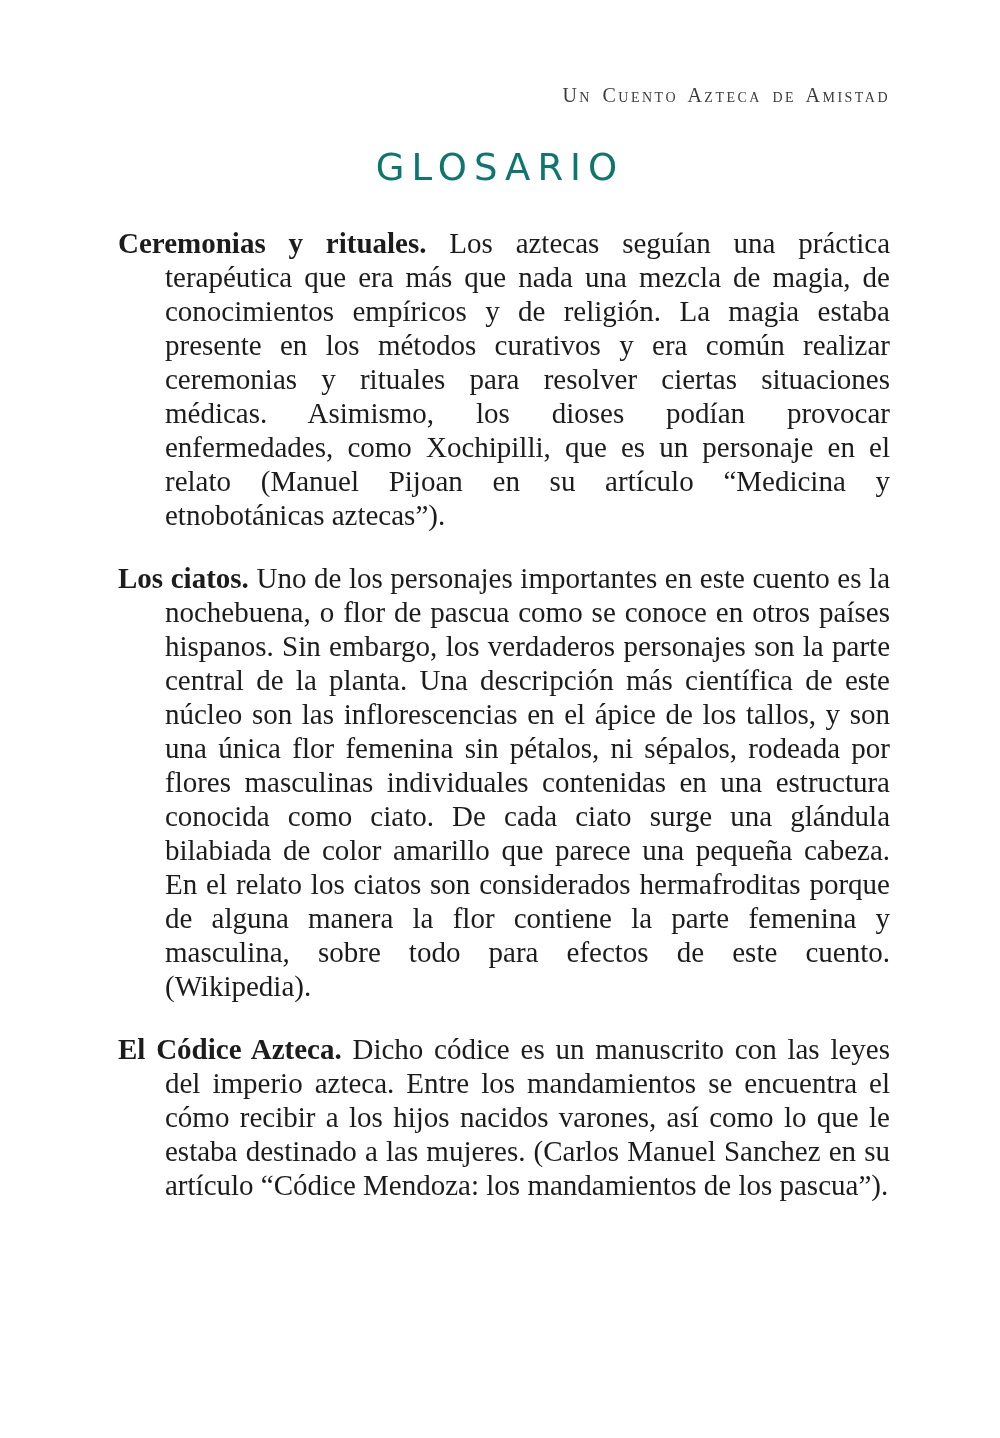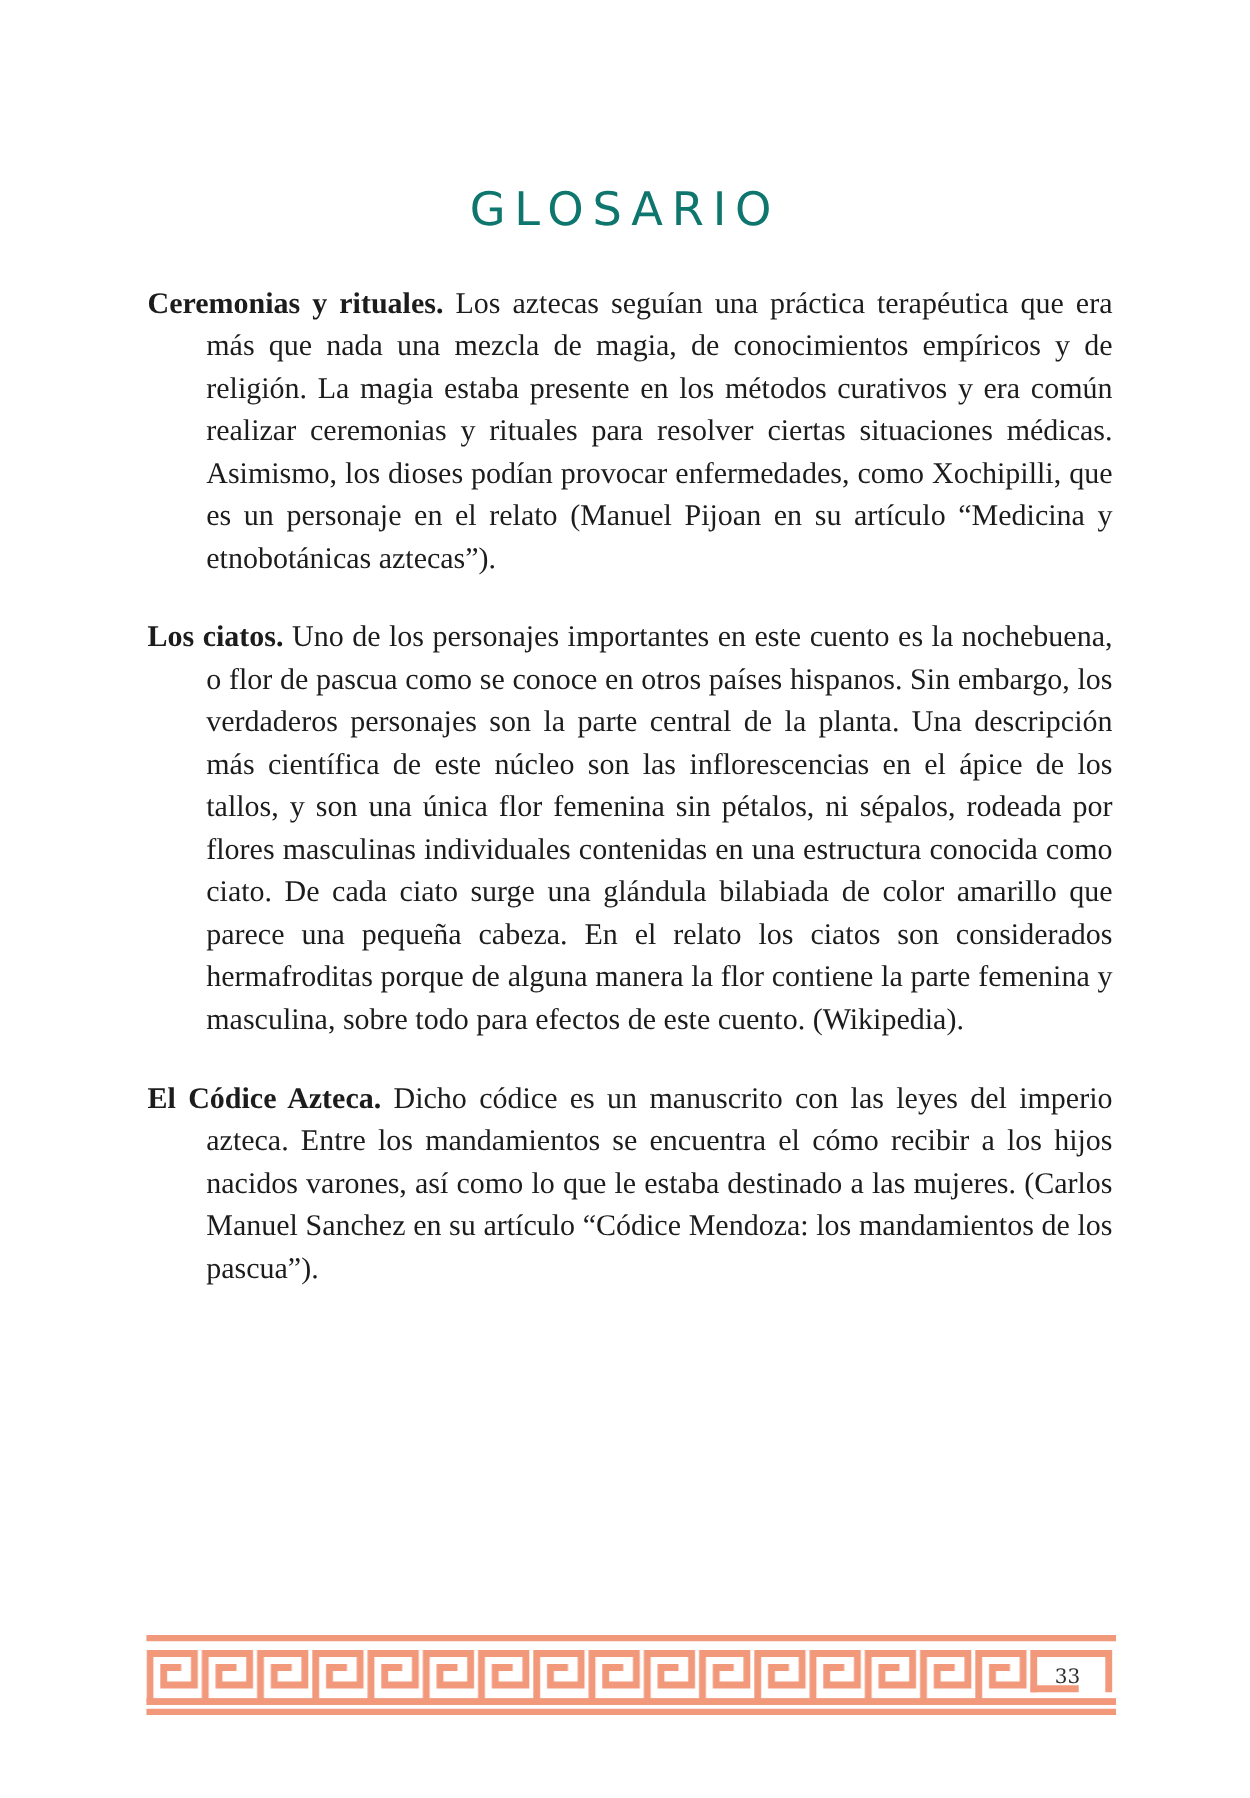--- a/index.html
+++ b/index.html
@@ -39,21 +39,21 @@
     letter-spacing: 7px;
     color: #0f766e;
   }
   .content {
     position: absolute;
     top: 226px;
     left: 118px;
     width: 772px;
   }
   .entry {
-    font-size: 24px;
+    font-size: 29px;
     line-height: 34px;
     text-align: justify;
     padding-left: 47px;
     text-indent: -47px;
     margin: 0 0 29px 0;
   }
   .entry .term {
     font-weight: bold;
   }
   .footer-border {
@@ -68,50 +68,28 @@
     font-family: "DejaVu Serif", serif;
     font-size: 16px;
     fill: #2e2e2e;
   }
 </style>
 </head>
 <body>
 
 <div class="page">
 
+  <div class="running-header">Un Cuento Azteca de Amistad</div>
 
   <div class="page-title">GLOSARIO</div>
 
   <div class="content">
 
     <p class="entry"><span class="term">Ceremonias y rituales.</span> <span>Los aztecas seguían una práctica terapéutica que era más que nada una mezcla de magia, de conocimientos empíricos y de religión. La magia estaba presente en los métodos curativos y era común realizar ceremonias y rituales para resolver ciertas situaciones médicas. Asimismo, los dioses podían provocar enfermedades, como Xochipilli, que es un personaje en el relato (Manuel Pijoan en su artículo “Medicina y etnobotánicas aztecas”).</span></p>
 
     <p class="entry"><span class="term">Los ciatos.</span> <span>Uno de los personajes importantes en este cuento es la nochebuena, o flor de pascua como se conoce en otros países hispanos. Sin embargo, los verdaderos personajes son la parte central de la planta. Una descripción más científica de este núcleo son las inflorescencias en el ápice de los tallos, y son una única flor femenina sin pétalos, ni sépalos, rodeada por flores masculinas individuales contenidas en una estructura conocida como ciato. De cada ciato surge una glándula bilabiada de color amarillo que parece una pequeña cabeza. En el relato los ciatos son considerados hermafroditas porque de alguna manera la flor contiene la parte femenina y masculina, sobre todo para efectos de este cuento. (Wikipedia).</span></p>
 
     <p class="entry"><span class="term">El Códice Azteca.</span> <span>Dicho códice es un manuscrito con las leyes del imperio azteca. Entre los mandamientos se encuentra el cómo recibir a los hijos nacidos varones, así como lo que le estaba destinado a las mujeres. (Carlos Manuel Sanchez en su artículo “Códice Mendoza: los mandamientos de los pascua”).</span></p>
 
   </div>
 
-  <div class="footer-border">
-    <svg width="776" height="64" viewBox="0 0 776 64" xmlns="http://www.w3.org/2000/svg">
-      <defs>
-        <pattern id="meander" x="0" y="0" width="44.2" height="64" patternUnits="userSpaceOnUse">
-          <path d="M3,53.25 V14.75 H38.5 V40 H14 V26 H28" fill="none" stroke="#f2997c" stroke-width="5.5" stroke-linecap="butt"></path>
-        </pattern>
-      </defs>
-
-      <rect x="0" y="0" width="776" height="5" fill="#f2997c"></rect>
-
-      <rect x="0" y="59" width="776" height="5" fill="#f2997c"></rect>
-
-      <rect x="0" y="50.5" width="776" height="5.5" fill="#f2997c"></rect>
-
-      <rect x="0" y="12" width="707" height="44" fill="url(#meander)"></rect>
-
-      <g>
-        <path d="M710,45.75 V14.75 H770 V45.75" fill="none" stroke="#f2997c" stroke-width="5.5"></path>
-        <path d="M707.5,43 H746" fill="none" stroke="#f2997c" stroke-width="5.5"></path>
-        <text class="pagenum-text" x="737" y="38" text-anchor="middle">33</text>
-      </g>
-    </svg>
-  </div>
 
 </div>
 
 </body></html>

